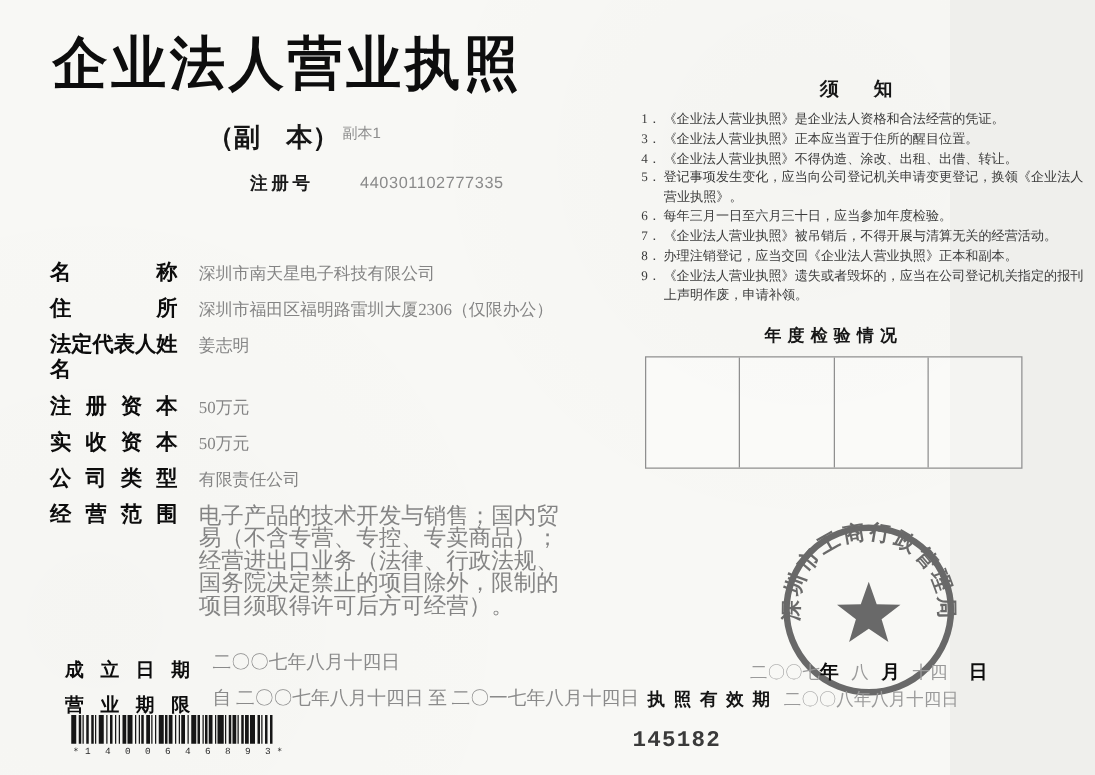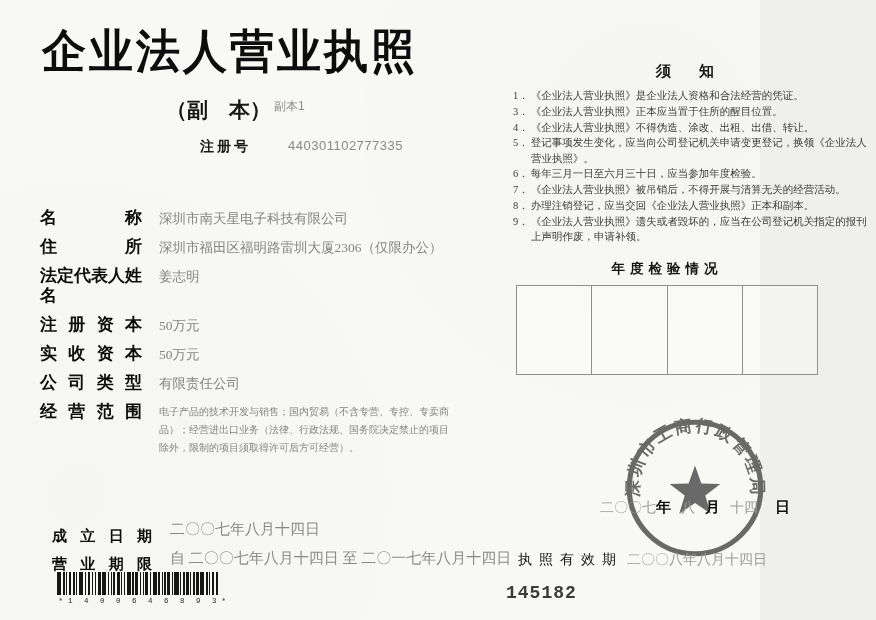--- a/index.html
+++ b/index.html
@@ -46,21 +46,21 @@
     font-size:17px;font-weight:bold;color:#0c0c0c;
     text-align:justify;text-align-last:justify;
     line-height:20px;
   }
   .fvalue{
     margin-left:17px;width:293px;
     font-size:13.5px;color:#848484;line-height:19px;
     padding-top:1px;
     font-family:"Liberation Serif",serif;
   }
-  .frow.scope .fvalue{font-size:10px;line-height:18px;}
+  .frow.scope .fvalue{font-size:18px;line-height:18px;}
   .bl-label{
     position:absolute;width:100px;
     font-size:15px;font-weight:bold;color:#0c0c0c;
     text-align:justify;text-align-last:justify;
   }
   .bl-value{
     position:absolute;left:170px;
     font-size:15px;color:#8a8a8a;
     font-family:"Liberation Serif",serif;
     white-space:nowrap;
@@ -103,31 +103,31 @@
   .inspection-table{
     position:absolute;left:516px;top:285px;width:300px;height:88px;
     display:flex;border:1px solid #8f8f8f;background:rgba(255,255,255,0.35);
   }
   .inspection-cell{flex:1;border-left:1px solid #8f8f8f;}
   .inspection-cell:first-child{border-left:none;}
   
   .stamp{position:absolute;left:621px;top:414px;width:148px;height:148px;opacity:0.85;}
   
   .issue-date{
-    position:absolute;left:600px;top:498px;width:250px;
+    position:absolute;left:600px;top:528px;width:250px;
     font-size:14px;white-space:nowrap;
   }
   .issue-date .typed{color:#9a9a9a;font-family:"Liberation Serif",serif;}
   .issue-date .printed{color:#0c0c0c;font-weight:bold;font-size:15px;}
   .issue-date .gap-s{margin:0 7px;}
   .issue-date .gap-m{margin:0 10px;}
   .validity-line{
     position:absolute;left:518px;top:551px;white-space:nowrap;font-size:14px;
   }
-  .validity-label{font-weight:normal;letter-spacing:7px;color:#141414;text-align:right;}
+  .validity-label{font-weight:bold;letter-spacing:7px;color:#141414;text-align:right;}
   .validity-value{color:#9a9a9a;font-family:"Liberation Serif",serif;margin-left:4px;}
   .serial{
     position:absolute;left:506px;top:583px;
     font-family:"Liberation Mono",monospace;
     font-size:18px;font-weight:bold;color:#3a3a3a;letter-spacing:1px;
   }
 </style>
 </head>
 <body>
 

